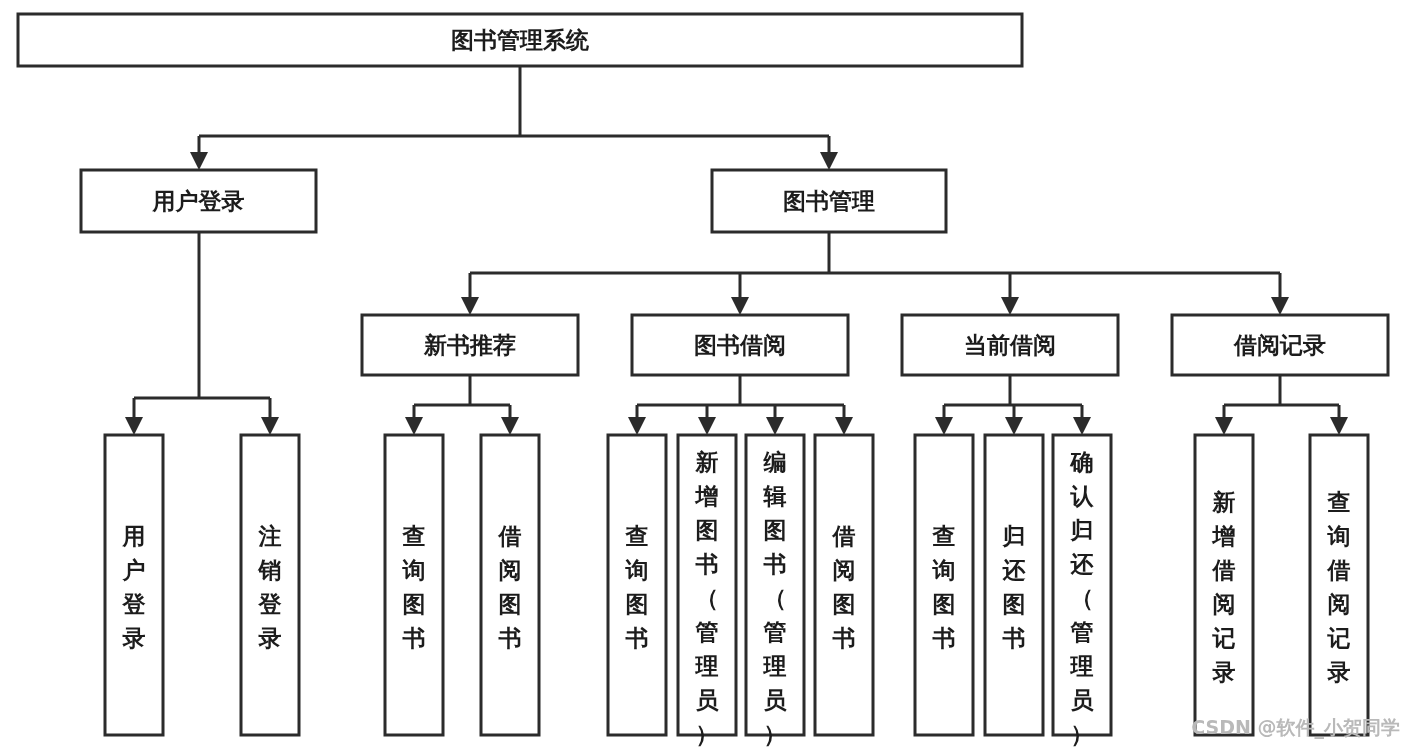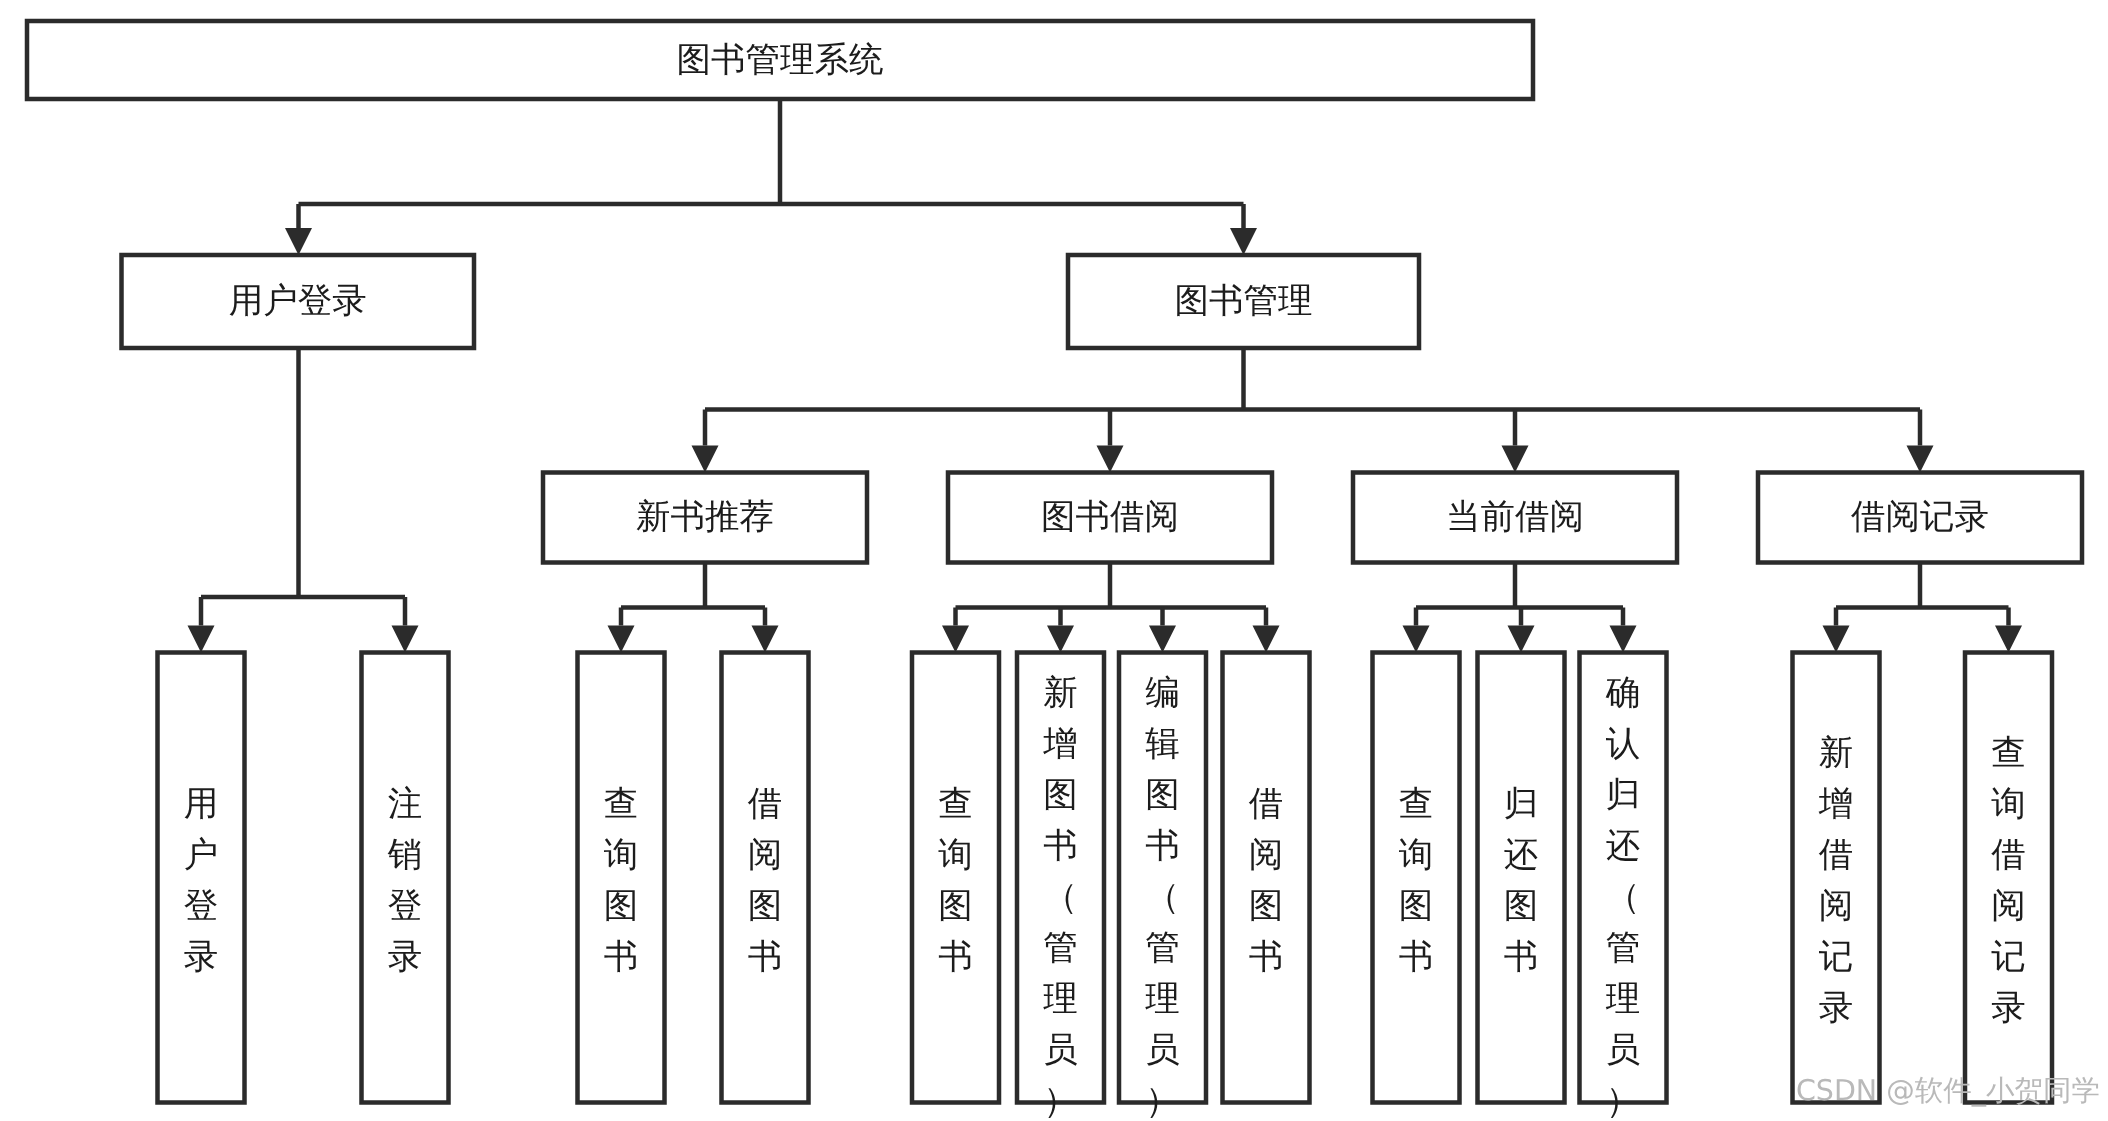--- a/index.html
+++ b/index.html
@@ -10,20 +10,21 @@
   }
   body {
     font-family: "Liberation Sans", "DejaVu Sans", sans-serif;
   }
   #diagram-root {
     position: relative;
     width: 1405px;
     height: 747px;
     background: #ffffff;
     overflow: hidden;
+    font-weight: bold;
   }
   svg.diagram-canvas {
     position: absolute;
     left: 0;
     top: 0;
     width: 1405px;
     height: 747px;
     display: block;
   }
   .node-box {

